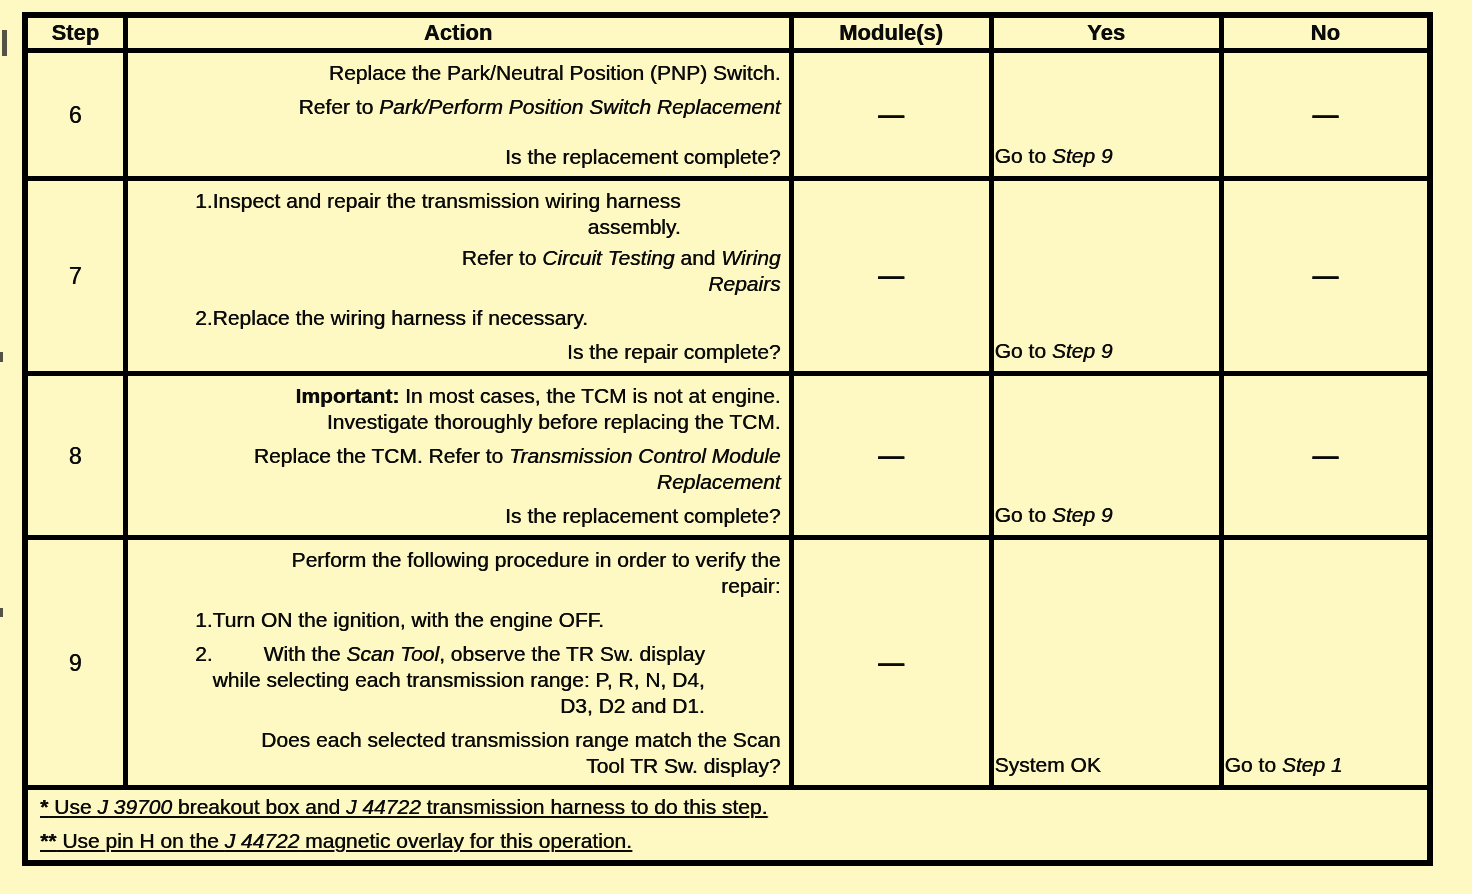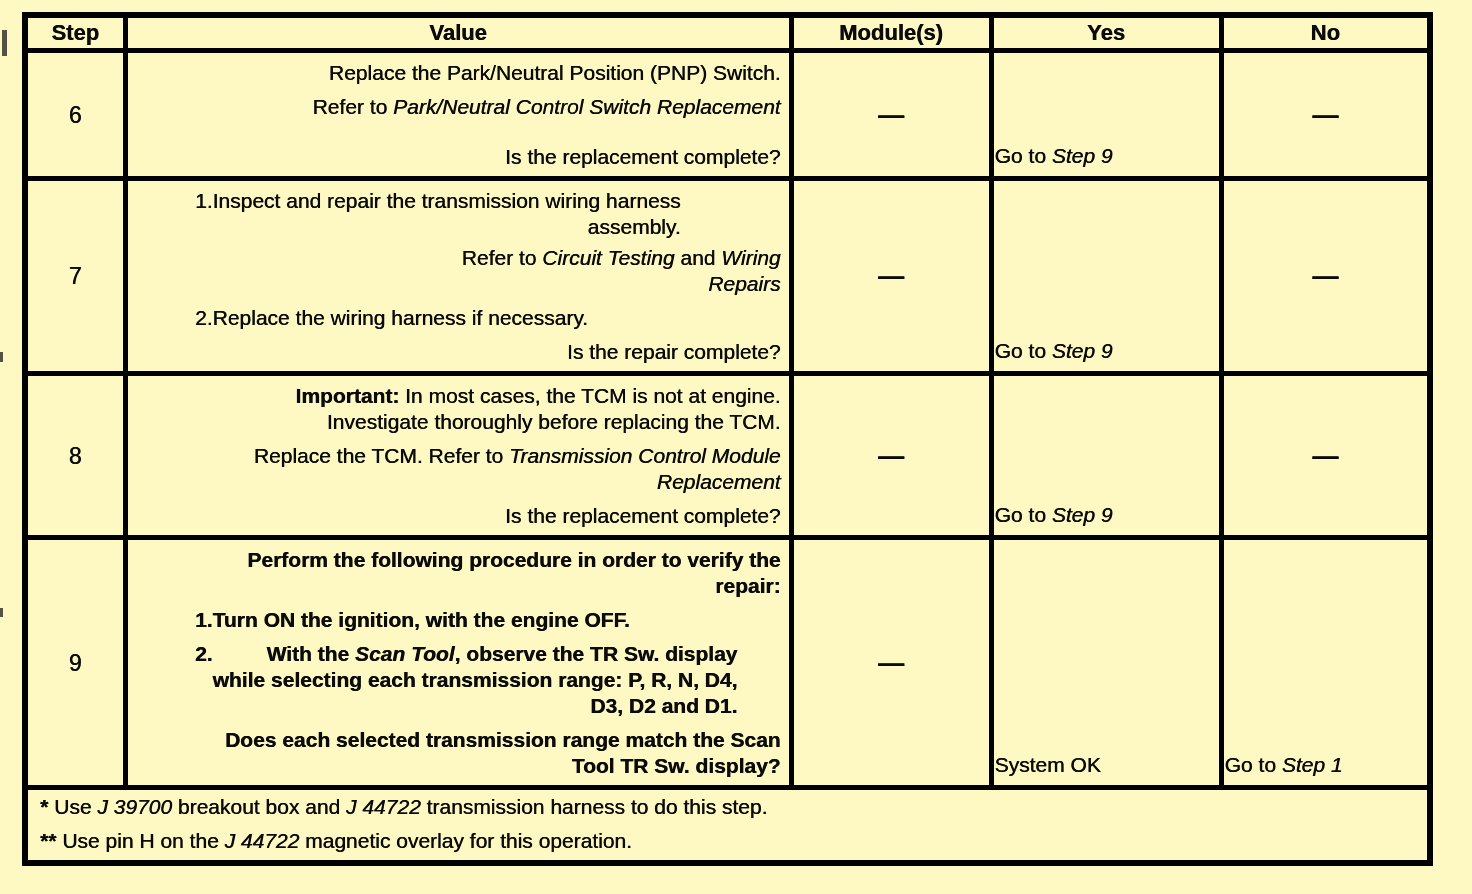--- a/index.html
+++ b/index.html
@@ -43,26 +43,26 @@
   .b{font-weight:bold;}
   .dash-cell{
     text-align:center;vertical-align:middle;
     font-size:26px;font-weight:bold;
   }
   .goto-cell{
     text-align:left;vertical-align:bottom;
     padding-bottom:7px;font-size:21px;
   }
   .goto-cell .blk{margin:0;}
-  .foot-cell{vertical-align:middle;padding:4px 10px 6px 12px;}
+  .foot-cell{vertical-align:middle;padding:4px 10px 6px 12px;text-decoration:underline;}
   .foot-cell .blk{}
   .foot-cell .blk:first-child{margin-top:0;}
   
   .h-r6{height:128px;} .h-r7{height:190px;} .h-r8{height:152px;}
-  .h-r9{height:242px;font-weight:bold;} 
+  .h-r9{height:242px;} 
   tr.rr6{height:128px;} tr.rr7{height:190px;} tr.rr8{height:152px;}
   tr.rr9{height:242px;} tr.rfoot{height:62px;}
   
   .speck{position:absolute;background:#1a1a1a;opacity:.75;}
 </style>
 </head>
 <body>
 
 <div class="page">
 
@@ -74,35 +74,35 @@
     <colgroup>
       <col style="width:100px">
         <col style="width:666px">
         <col style="width:200px">
         <col style="width:230px">
         <col style="width:209px">
     </colgroup>
     <tbody>
         <tr>
       <th>Step</th>
-      <th>Value</th>
+      <th>Action</th>
       <th>Module(s)</th>
       <th>Yes</th>
       <th>No</th>
     </tr>
 
     <tr class="rr6">
       <td class="step-cell">6</td>
       <td class="action-cell h-r6">
         <div class="stack">
               <div class="blk p">
                 <div class="line"><span>Replace the Park/Neutral Position (PNP) Switch.</span></div>
               </div>
               <div class="blk p">
-                <div class="line"><span>Refer to </span><span class="i">Park/Neutral Control Switch Replacement</span></div>
+                <div class="line"><span>Refer to </span><span class="i">Park/Perform Position Switch Replacement</span></div>
               </div>
               <div class="blk q">
                 <div class="line"><span>Is the replacement complete?</span></div>
               </div>
             </div>
       </td>
       <td class="dash-cell">—</td>
       <td class="goto-cell">
             <div class="blk p">
               <div class="line"><span>Go to </span><span class="i">Step 9</span></div>

